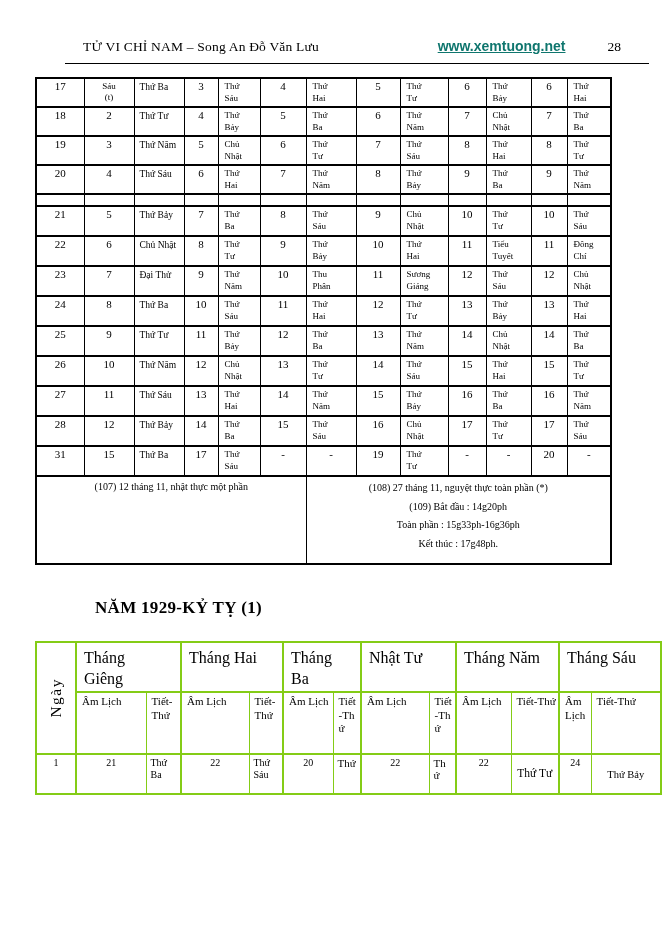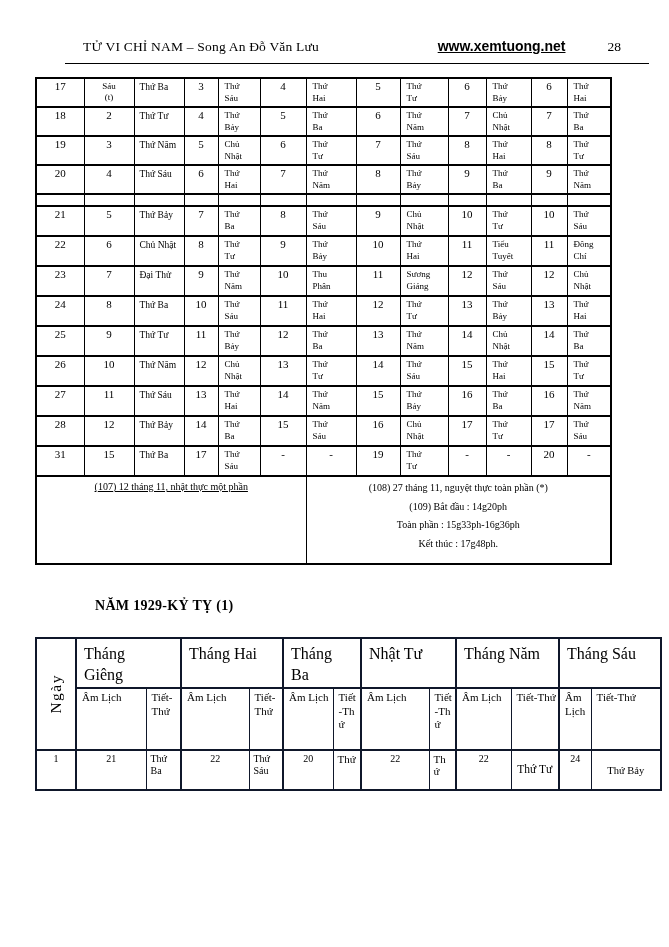--- a/index.html
+++ b/index.html
@@ -41,38 +41,38 @@
   }
   .cal .num  { font-size: 11px; text-align: center; line-height: 13px; }
   .cal .name { font-size: 9px;  text-align: left; padding-left: 6px; line-height: 11.5px; padding-top: 2px; }
   .cal .wd   { font-size: 9.5px; text-align: left; padding-left: 5px; padding-top: 3px; line-height: 11px; margin-top: 21px; }
   .cal .sm   { font-size: 9px; line-height: 11px; padding-top: 2px; }
   .cal tr.r29 { height: 29px; }
   .cal tr.r30 { height: 30px; }
   .cal tr.spacer { height: 12px; }
   .cal tr.fn-row { height: 88px; }
   .cal td.fn { font-size: 10px; vertical-align: top; }
-  .cal td.fn-left  { text-align: center; padding-top: 4px; text-decoration: underline; }
+  .cal td.fn-left  { text-align: center; padding-top: 4px; }
   .cal td.fn-right { text-align: center; padding-top: 2px; line-height: 18.5px; }
 
   
   .year-heading {
     margin: 33px 0 17px 95px;
-    font-size: 14px; font-weight: bold;
+    font-size: 17px; font-weight: bold;
     letter-spacing: 0.3px;
   }
 
   
   table.yr {
     border-collapse: collapse; table-layout: fixed;
     margin: 23px 0 0 35px; width: 625px;
     border: 2px solid #000;
   }
   table.yr th, table.yr td {
-    border: 2px solid #0f172a;
+    border: 2px solid #84cc16;
     font-weight: normal;
     vertical-align: top; text-align: left;
     overflow: hidden;
   }
   .yr .month-th { font-size: 16px; line-height: 21px; padding: 4px 2px 0 7px; }
   .yr .sub-th   { font-size: 11px; line-height: 13.5px; padding: 2px 2px 0 5px; }
   .yr td        { font-size: 10px; line-height: 12px; padding-top: 2px; }
   .yr .thin-r { border-right-width: 1px; }
   .yr .thin-l { border-left-width: 1px; }
   .yr .brk { word-break: break-all; }
@@ -88,21 +88,21 @@
     font-size: 15.5px;
     letter-spacing: 1.5px;
     margin: 0 auto;
   }
 </style>
 </head>
 <body>
 
 <div class="page-header">
   <span class="doc-title">TỬ VI CHỈ NAM – Song An Đỗ Văn Lưu</span>
-  <a class="site-link" href="#" style="color: #000000;">www.xemtuong.net</a>
+  <a class="site-link" href="#" style="color: #0f766e;">www.xemtuong.net</a>
   <span class="page-num">28</span>
 </div>
 <div class="header-rule"></div>
 
 <table class="cal">
   <colgroup>
     <col style="width:48px">
       <col style="width:50px">
       <col style="width:50px">
     <col style="width:34px">

